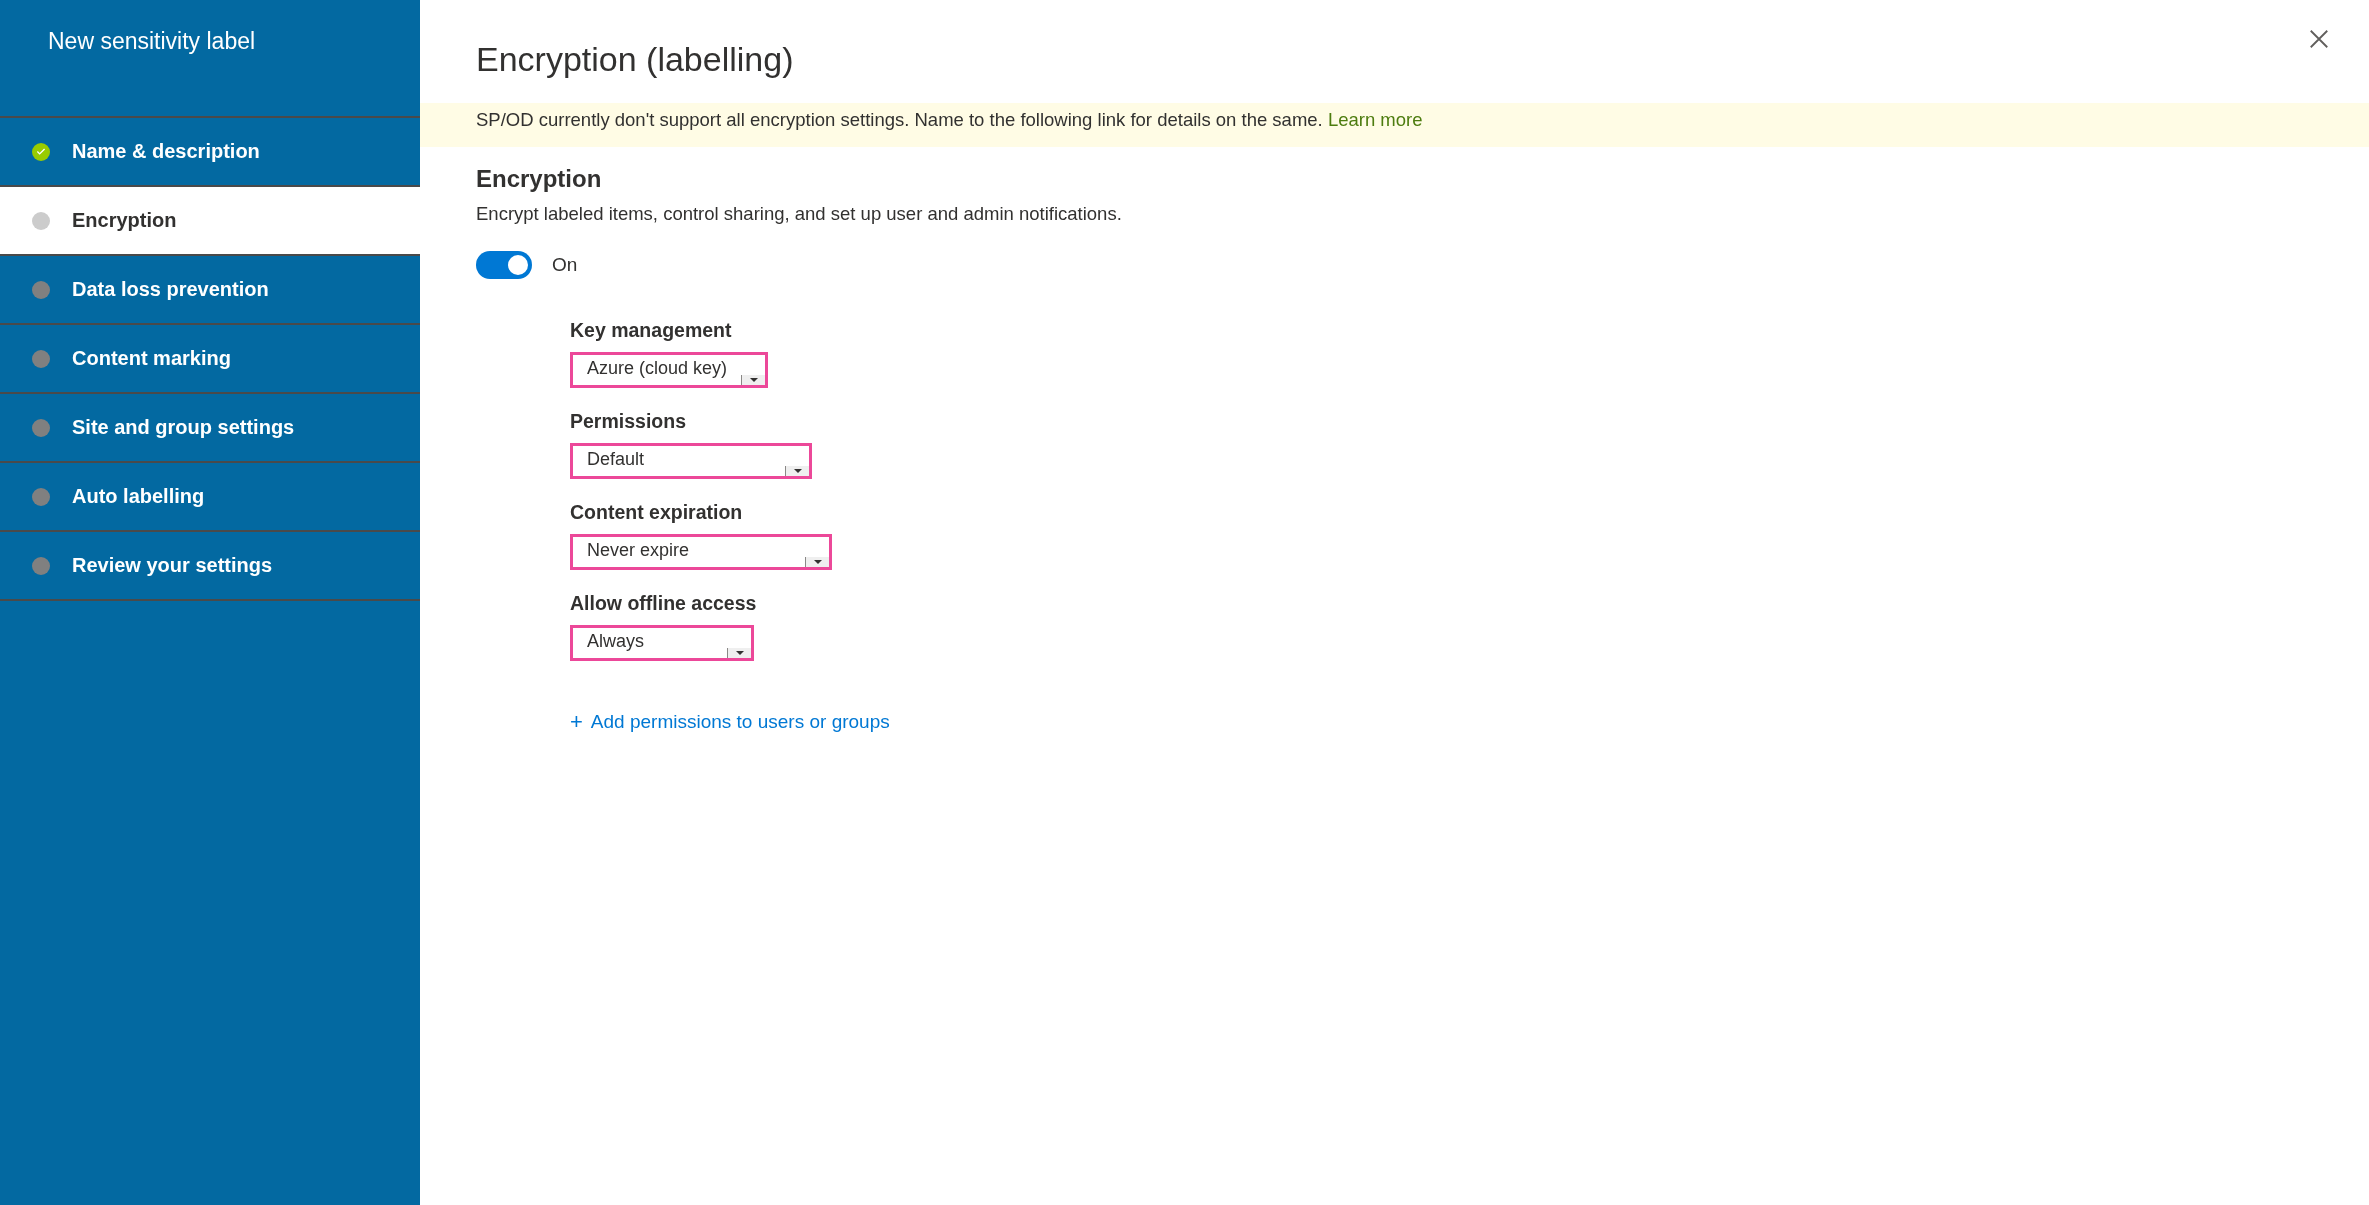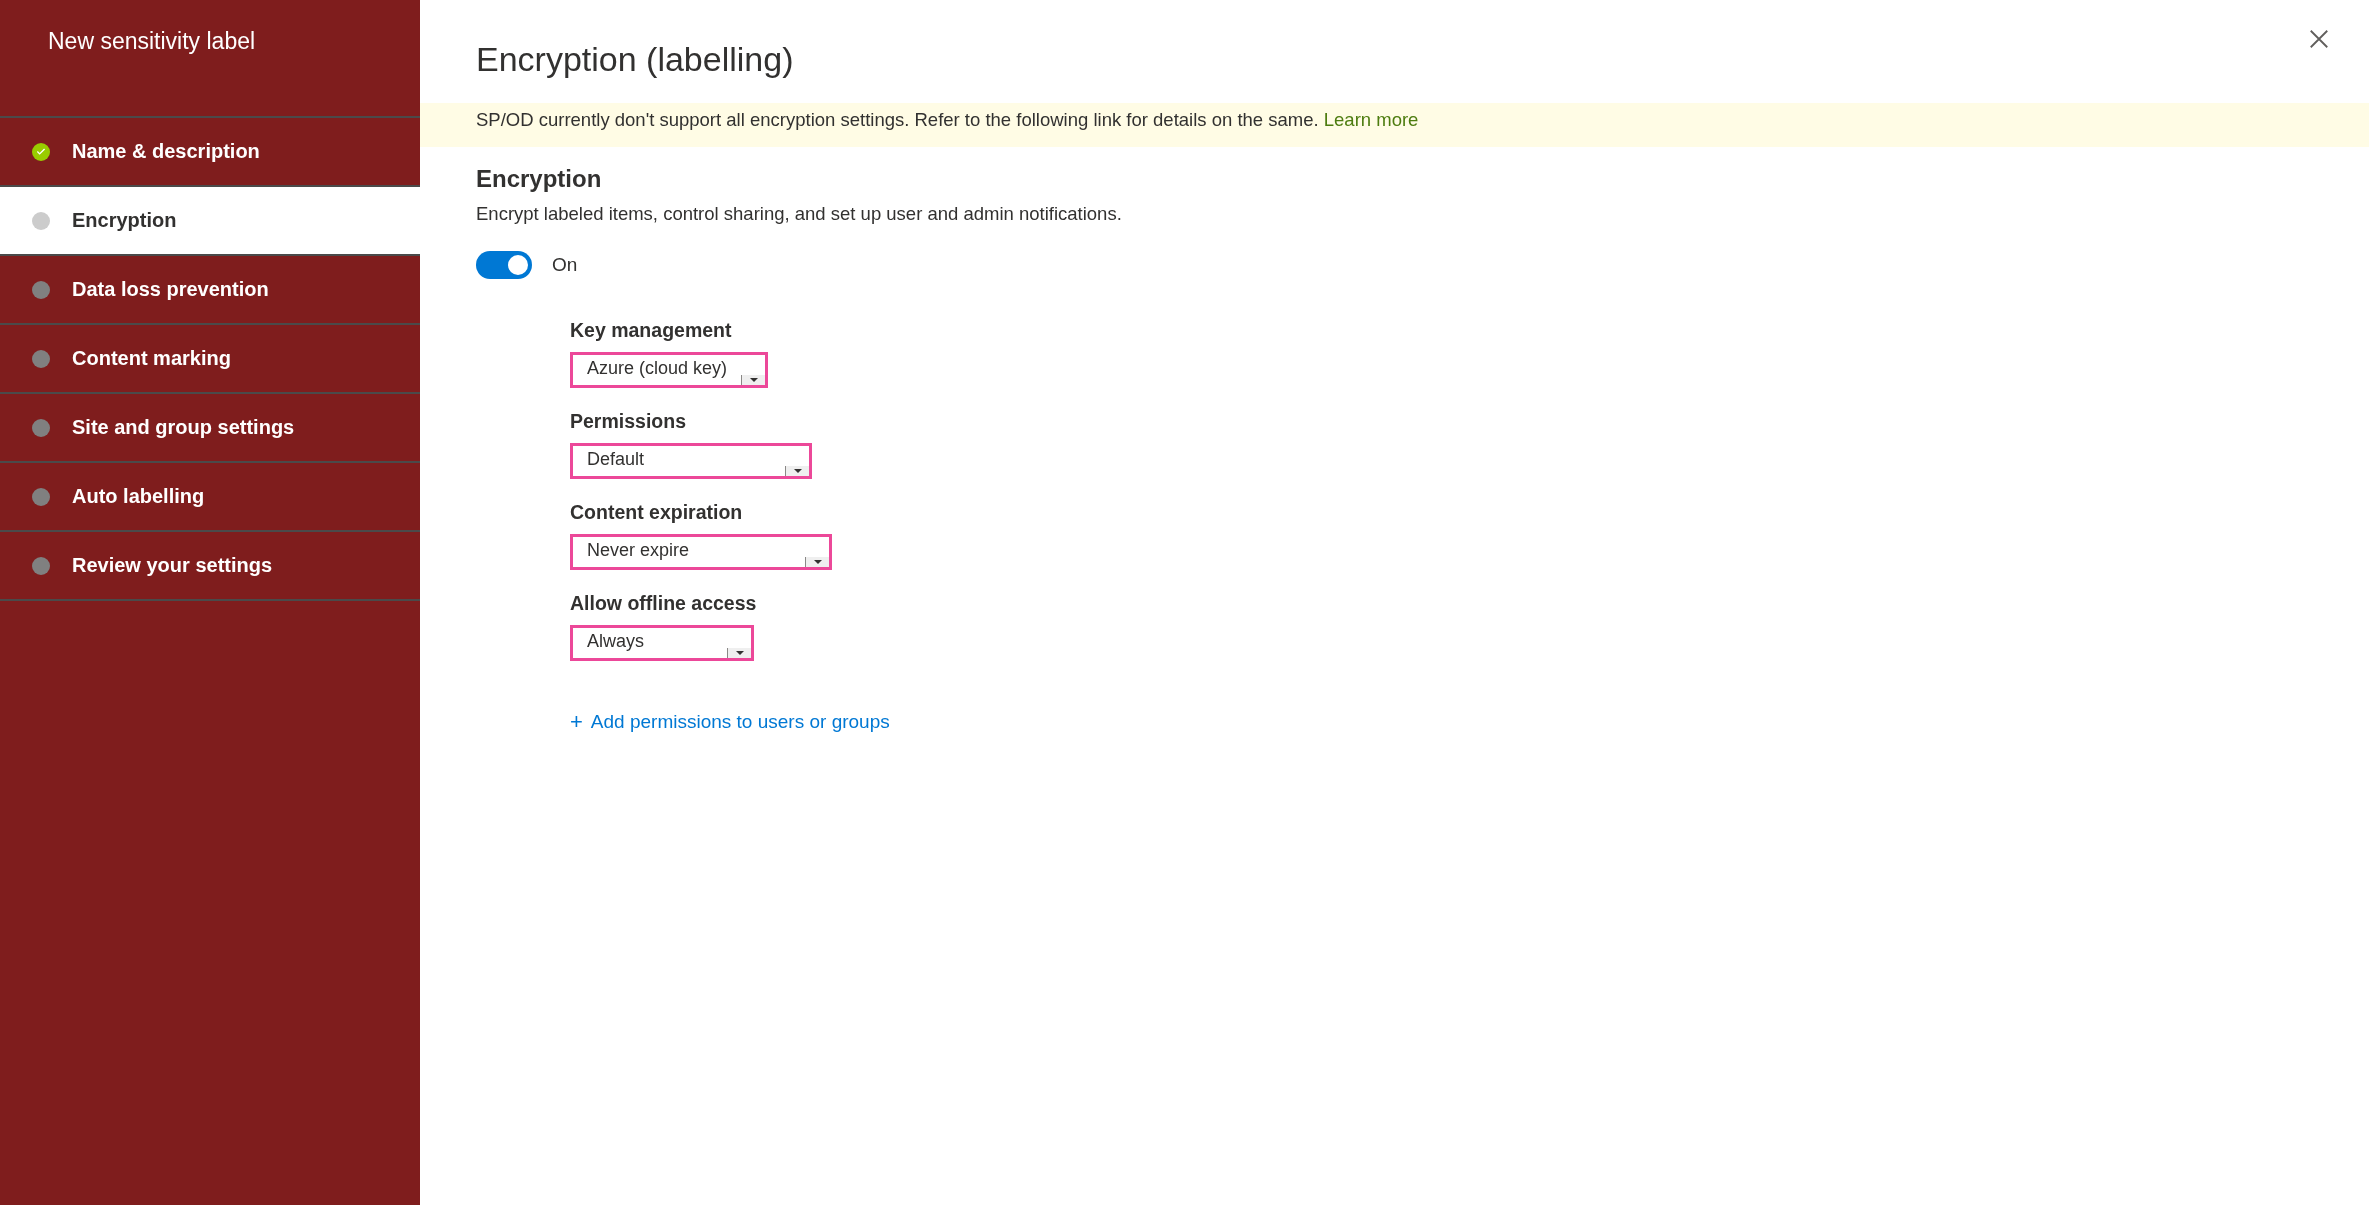--- a/index.html
+++ b/index.html
@@ -8,21 +8,21 @@
     font-family: "Segoe UI", "Segoe UI Web", -apple-system, Helvetica, Arial, sans-serif;
     font-size: 20px;
     color: #323130;
     background: #fff;
   }
   .app { display: flex; width: 100%; height: 100%; }
 
   
   .sidebar {
     width: 420px;
-    background: #7f1d1d;
+    background: #0369a1;
     color: #fff;
     flex-shrink: 0;
   }
   .sidebar-header {
     padding: 28px 32px 28px 48px;
     font-size: 23px;
     font-weight: 400;
     height: 118px;
     border-bottom: 2px solid #4a4a4a;
   }
@@ -223,21 +223,21 @@
       <span>
         <svg viewBox="0 0 16 16">
             <path d="M2 2l12 12M14 2L2 14" stroke="#605e5c" stroke-width="1.3" fill="none"></path>
           </svg>
       </span>
     </button>
 
     <h1 class="page-title">Encryption (labelling)</h1>
 
     <div class="banner">
-      <span>SP/OD currently don't support all encryption settings. Refer to the following link for details on the same. </span><a>Learn more</a>
+      <span>SP/OD currently don't support all encryption settings. Name to the following link for details on the same. </span><a>Learn more</a>
     </div>
 
     <div class="content">
       <h2 class="section-heading">Encryption</h2>
       <p class="section-desc">Encrypt labeled items, control sharing, and set up user and admin notifications.</p>
 
       <div class="toggle-row">
         <div class="toggle">
           <div class="knob"></div>
         </div>

